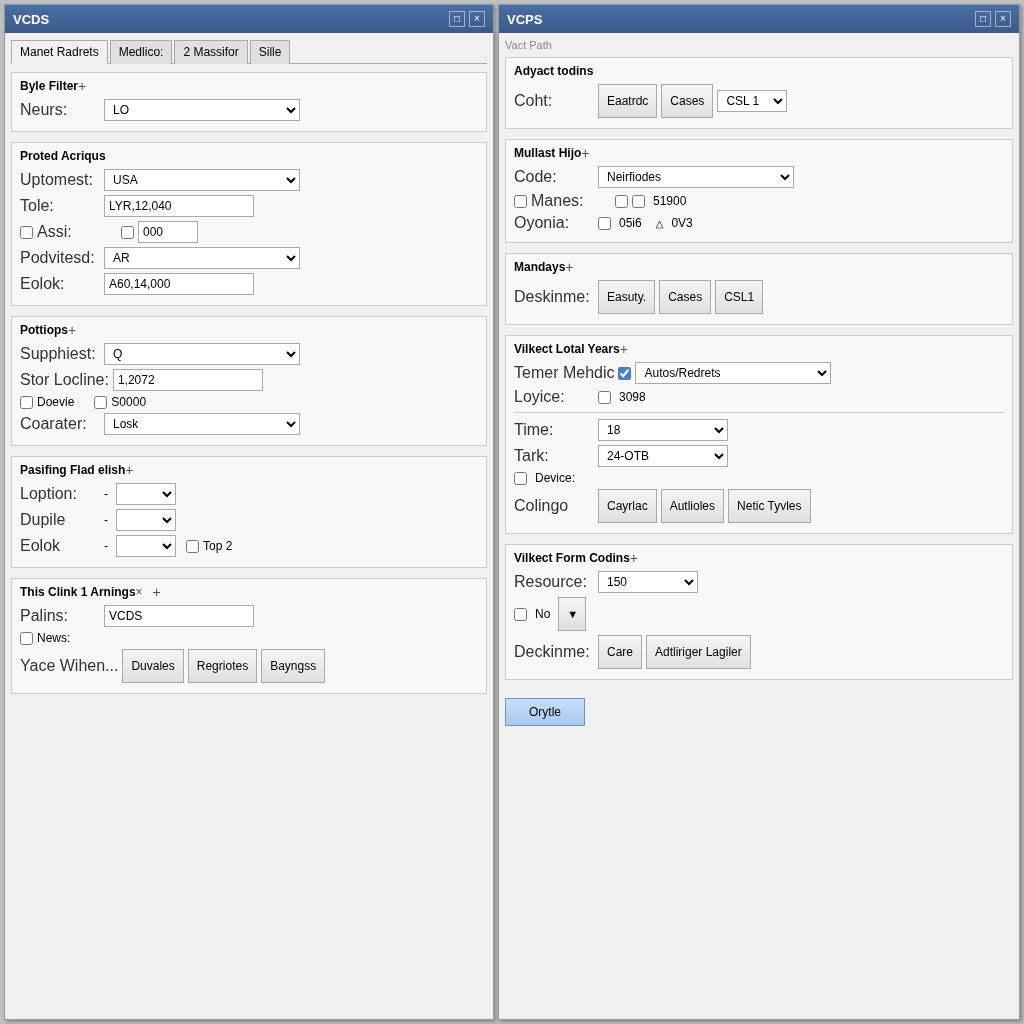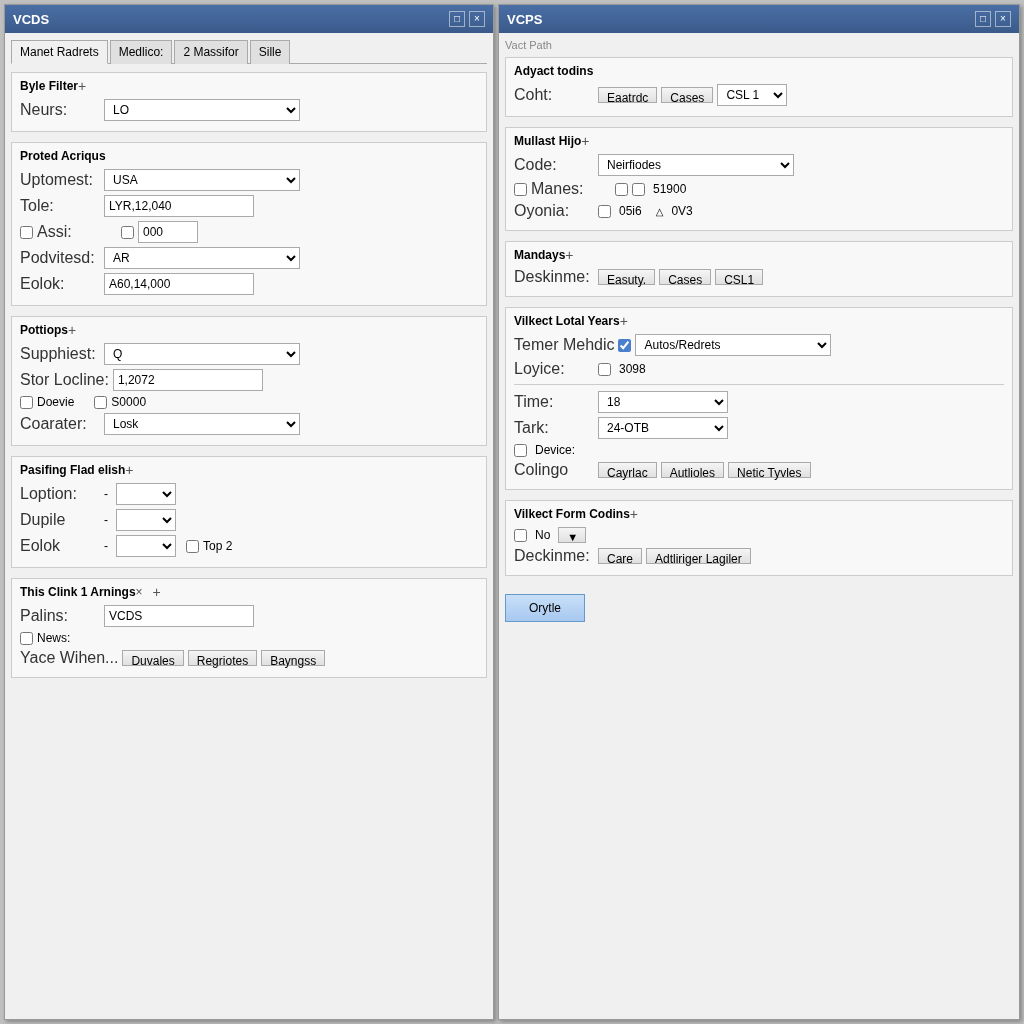--- a/index.html
+++ b/index.html
@@ -159,21 +159,21 @@
       height: 13px;
       cursor: pointer;
     }
 
     .btn {
       padding: 3px 8px;
       border: 1px solid #aaa;
       background: linear-gradient(to bottom, #f5f5f5, #e0e0e0);
       cursor: pointer;
       font-size: 12px;
-      height: 16px;
+      height: 34px;
     }
 
     .btn-primary {
       background: linear-gradient(to bottom, #c8dff8, #a8c8f0);
       border-color: #6699cc;
     }
 
     .separator {
       height: 1px;
       background: #ccc;
@@ -468,20 +468,26 @@
         <button class="btn">Netic Tyvles</button>
       </div>
     </div>
 
     <div class="section">
       <div class="section-header">
         <span class="section-title">Vilkect Form Codins</span>
         <span class="section-add">+</span>
       </div>
       <div class="field-row">
+        <span class="field-label">Resource:</span>
+        <select style="width:100px">
+          <option>150</option>
+        </select>
+      </div>
+      <div class="field-row">
         <input type="checkbox" style="">
         <span style="margin-left:4px;margin-right:4px">No</span>
         <button class="btn" style="width:28px;font-size:11px">▼</button>
       </div>
       <div class="field-row">
         <span class="field-label">Deckinme:</span>
         <button class="btn">Care</button>
         <button class="btn">Adtliriger Lagiler</button>
       </div>
     </div>

